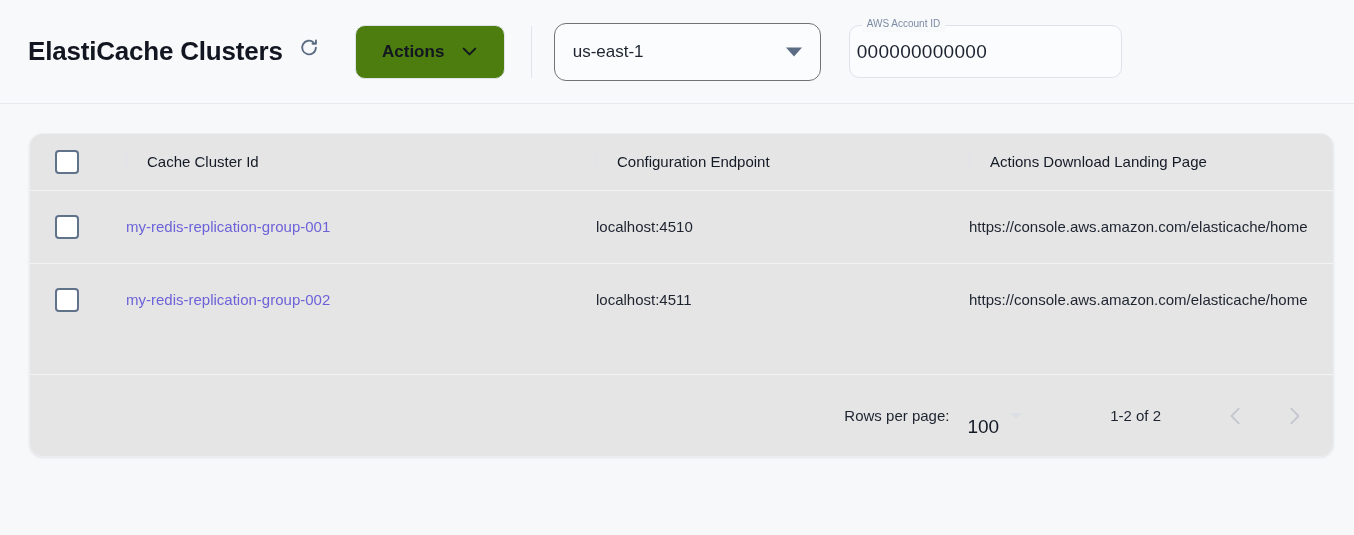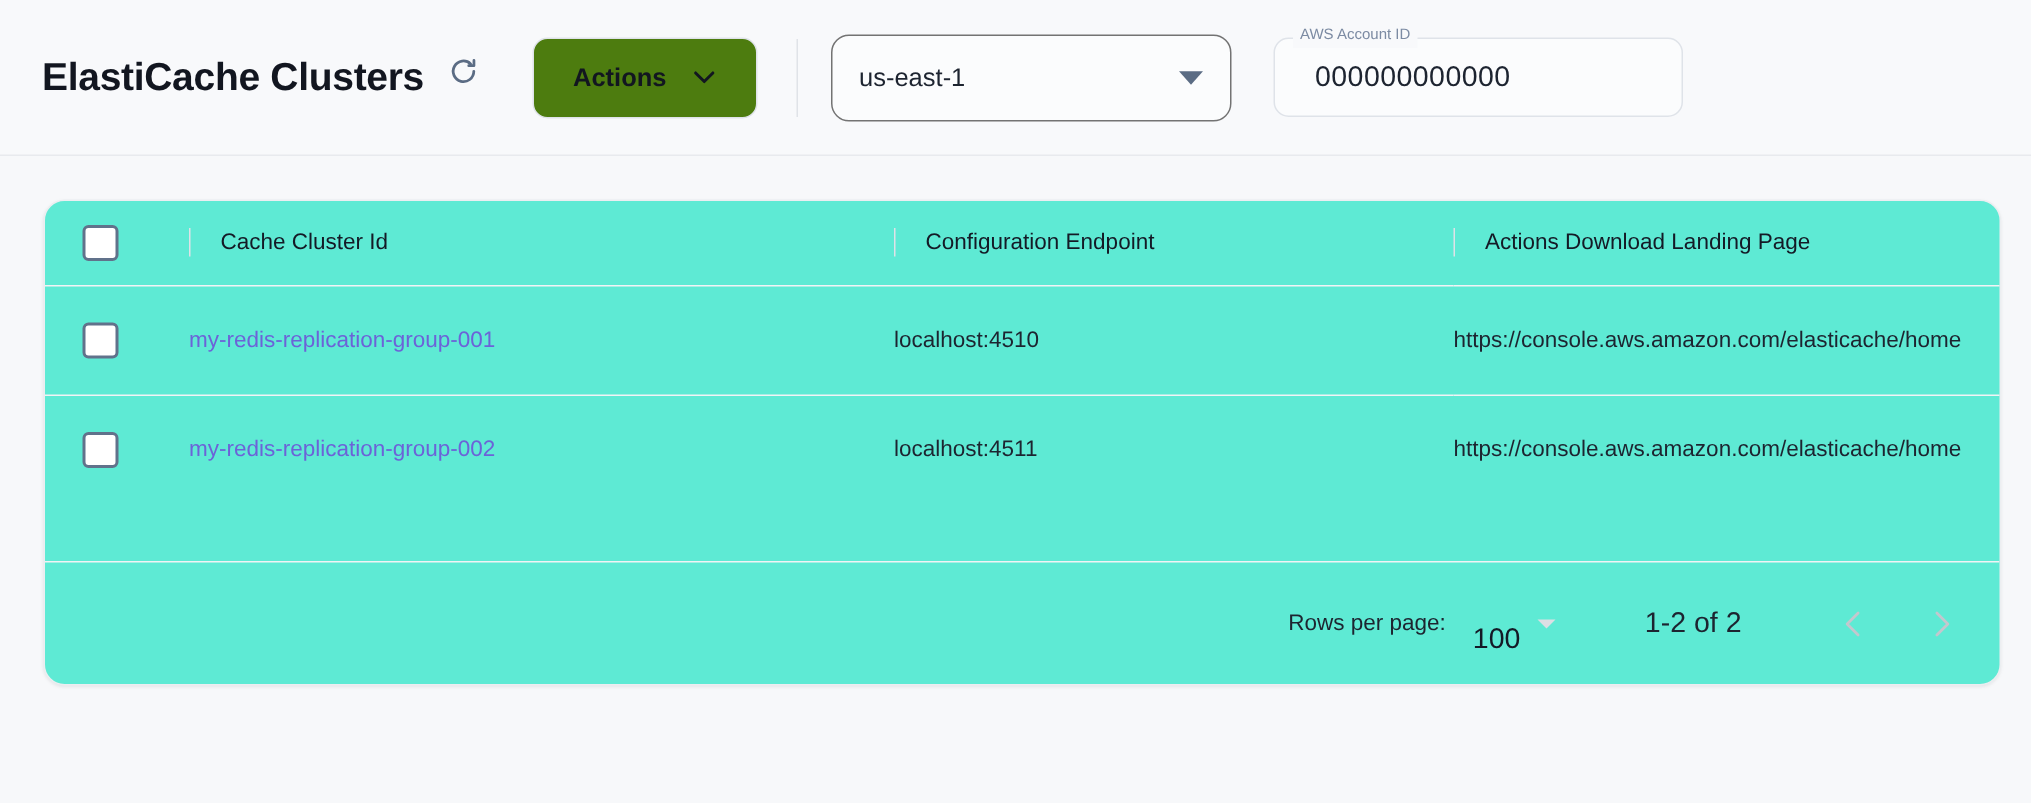--- a/index.html
+++ b/index.html
@@ -151,39 +151,39 @@
     left: 13px;
     padding: 0 5px;
     background: #f8f9fb;
     font-size: 10px;
     color: #7c8ba3;
     line-height: 16px;
     white-space: nowrap;
   }
   .account-field .account-value {
     position: absolute;
-    left: 28px;
+    left: 8px;
     top: 50%;
     transform: translateY(-50%);
     font-size: 19px;
     color: #1d2430;
     letter-spacing: 0.3px;
     white-space: nowrap;
   }
 
   
   .content {
     padding: 29px 21px 0 29px;
   }
 
   .card {
     position: relative;
     width: 1305px;
     height: 324px;
-    background: #5eead4;
+    background: #e5e5e5;
     border: 1px solid #eceef1;
     border-radius: 14px;
     box-shadow: 0 1px 3px rgba(16,24,40,0.05), 0 1px 2px rgba(16,24,40,0.03);
     overflow: hidden;
   }
 
   table.data-table {
     width: 100%;
     border-collapse: collapse;
     table-layout: fixed;
@@ -299,23 +299,23 @@
     margin-top: 22px;
   }
   .rpp-caret {
     width: 0; height: 0;
     border-left: 6px solid transparent;
     border-right: 6px solid transparent;
     border-top: 6px solid #dcdfe4;
   }
 
   .range-label {
-    font-size: 19px;
-    color: #1d2430;
-    margin-left: 60px;
+    font-size: 15px;
+    color: #1d2430;
+    margin-left: 88px;
     white-space: nowrap;
   }
 
   .page-btn {
     width: 46px;
     height: 46px;
     display: inline-flex;
     align-items: center;
     justify-content: center;
     color: #c3c7cd;

